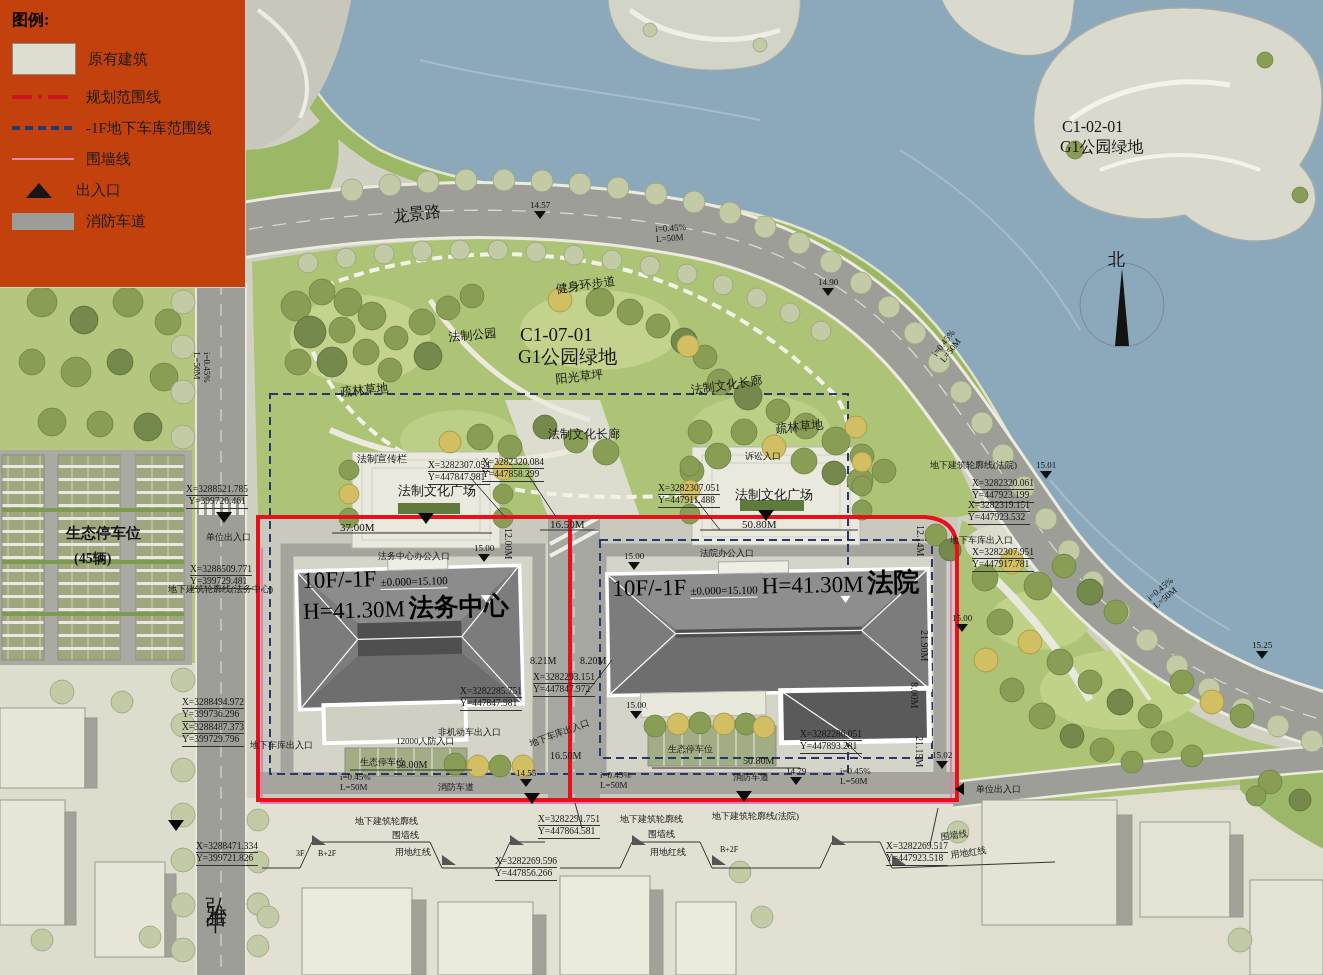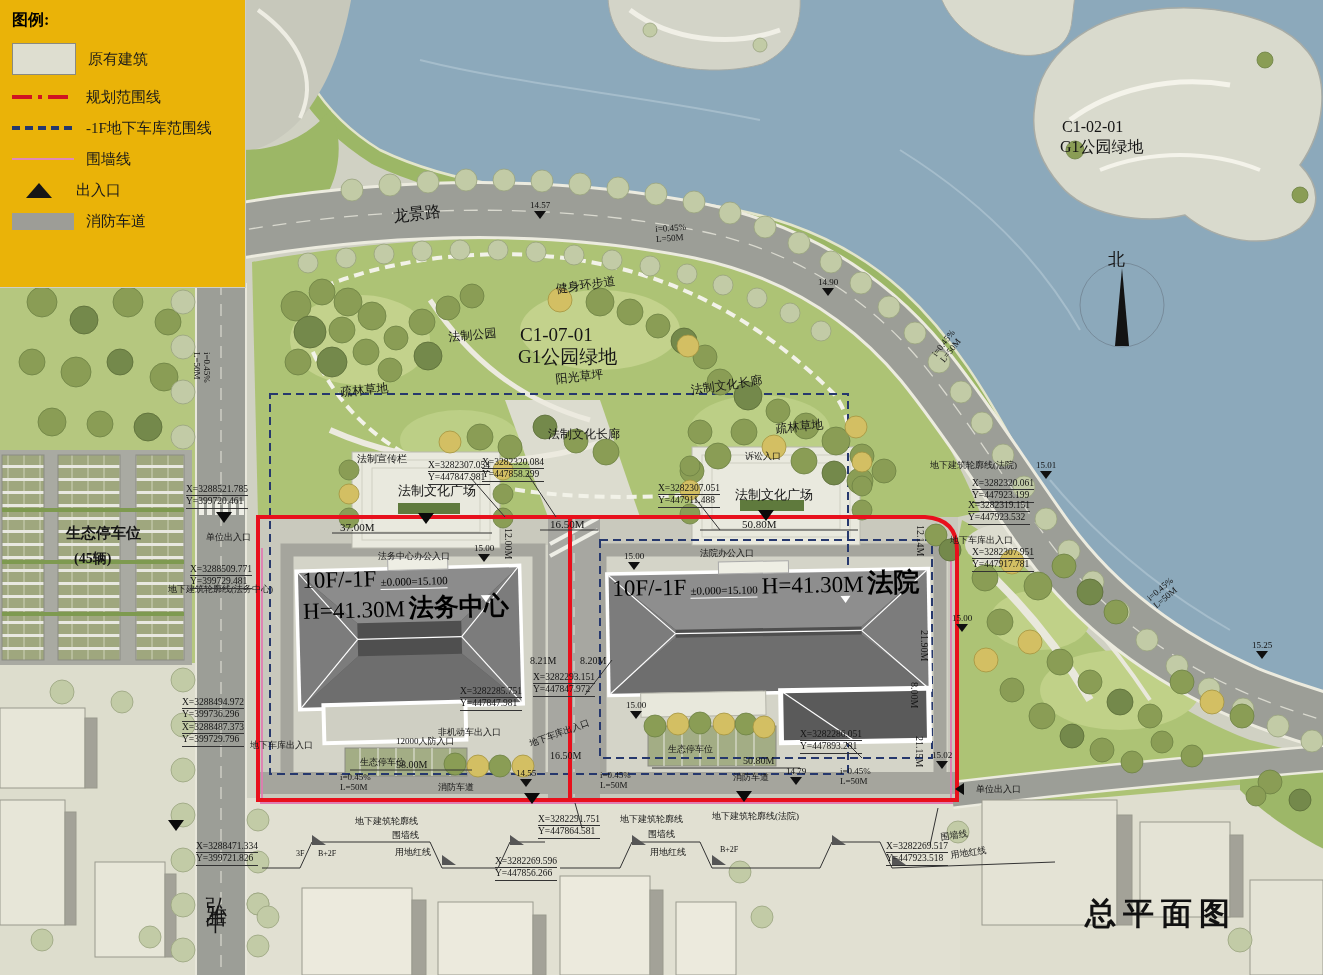--- a/index.html
+++ b/index.html
@@ -26,21 +26,21 @@
   .ent{position:absolute;z-index:6;width:0;height:0;border-left:8px solid transparent;
        border-right:8px solid transparent;border-top:11px solid #0a0a0a;}
   .ent-left{position:absolute;z-index:6;width:0;height:0;border-top:6px solid transparent;
        border-bottom:6px solid transparent;border-right:9px solid #0a0a0a;}
   .roof-group{position:absolute;z-index:6;transform-origin:0 0;}
   .roof: ;
   .rooflbl{position:absolute;color:#fff;white-space:nowrap;}
   .lvl-tri{position:absolute;width:0;height:0;border-left:5px solid transparent;
            border-right:5px solid transparent;border-top:7px solid #fff;}
   
-  #legend{position:absolute;left:0;top:0;width:246px;height:288px;background:#eab308;
+  #legend{position:absolute;left:0;top:0;width:246px;height:288px;background:#c2410c;
           z-index:10;box-sizing:border-box;padding:10px 12px;border-right:1px solid #cfcfc5;
           border-bottom:1px solid #cfcfc5;font-family:"Liberation Serif","DejaVu Serif",serif;}
   .lg-title{font-size:16px;font-weight:bold;margin-bottom:12px;}
   .lg-row{display:flex;align-items:center;gap:12px;margin-bottom:13px;}
   .lg-label{font-size:15px;color:#1a1a1a;line-height:1.2;}
   .sw{flex:0 0 auto;}
   .sw-existing{width:62px;height:30px;background:#deded0;border:1px solid #8a8a80;}
   .sw-new{width:62px;height:28px;border:2px solid #1a1a1a;outline:1px solid #1a1a1a;outline-offset:1px;
           display:flex;flex-direction:column;justify-content:center;padding-left:2px;box-sizing:border-box;}
   .sw-new span{font-size:8.5px;line-height:1.1;white-space:nowrap;}
@@ -488,21 +488,20 @@
 </svg>
 
 <div class="lbl" style="left:392px;top:208px;font-size:16px;transform:rotate(-7deg);">龙景路</div>
 <div class="lbl vert" style="left:204px;top:880px;font-size:21px;">弘雅中</div>
 <div class="lbl" style="left:520px;top:324px;font-size:19px;">C1-07-01</div>
 <div class="lbl" style="left:518px;top:346px;font-size:19px;">G1公园绿地</div>
 <div class="lbl" style="left:1062px;top:118px;font-size:16px;">C1-02-01</div>
 <div class="lbl" style="left:1060px;top:138px;font-size:16px;">G1公园绿地</div>
 <div class="lbl" style="left:66px;top:525px;font-size:15px;font-weight:bold;">生态停车位</div>
 <div class="lbl" style="left:74px;top:551px;font-size:14px;font-weight:bold;">(45辆)</div>
-<div id="title-main" style="left:1085px;top:893px;">总平面图</div>
 <div class="lbl" style="left:1108px;top:250px;font-size:17px;">北</div>
 
 <div class="lbl" style="left:555px;top:283px;font-size:12px;transform:rotate(-8deg);">健身环步道</div>
 <div class="lbl" style="left:448px;top:331px;font-size:12px;transform:rotate(-5deg);">法制公园</div>
 <div class="lbl" style="left:555px;top:373px;font-size:12px;transform:rotate(-6deg);">阳光草坪</div>
 <div class="lbl" style="left:690px;top:384px;font-size:12px;transform:rotate(-8deg);">法制文化长廊</div>
 <div class="lbl" style="left:548px;top:428px;font-size:12px;">法制文化长廊</div>
 <div class="lbl" style="left:340px;top:386px;font-size:12px;transform:rotate(-5deg);">疏林草地</div>
 <div class="lbl" style="left:775px;top:423px;font-size:12px;transform:rotate(-6deg);">疏林草地</div>
 <div class="lbl" style="left:357px;top:453px;font-size:10px;">法制宣传栏</div>
@@ -628,21 +627,21 @@
     </div>
 
 <span class="ent" style="left:418px;top:513px;"></span>
 <span class="ent" style="left:758px;top:510px;"></span>
 <span class="ent" style="left:216px;top:512px;"></span>
 <span class="ent" style="left:524px;top:793px;"></span>
 <span class="ent" style="left:736px;top:791px;"></span>
 <span class="ent" style="left:168px;top:820px;"></span>
 <span class="ent-left" style="left:955px;top:783px;"></span>
 
-<div class="coord" style="left:186px;top:484px;">
+<div class="coord" style="left:186px;top:484px;text-align:center;">
       <span>X=3288521.785</span>
       <span>Y=399720.461</span>
     </div>
 <div class="coord" style="left:190px;top:564px;">
       <span>X=3288509.771</span>
       <span>Y=399729.481</span>
     </div>
 <div class="coord" style="left:182px;top:697px;">
       <span>X=3288494.972</span>
       <span>Y=399736.296</span>

